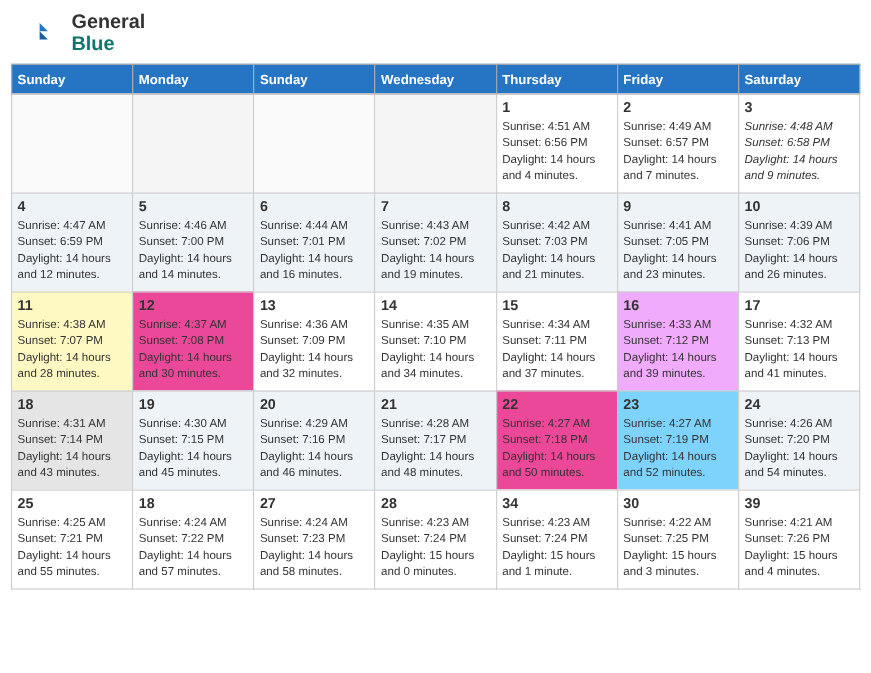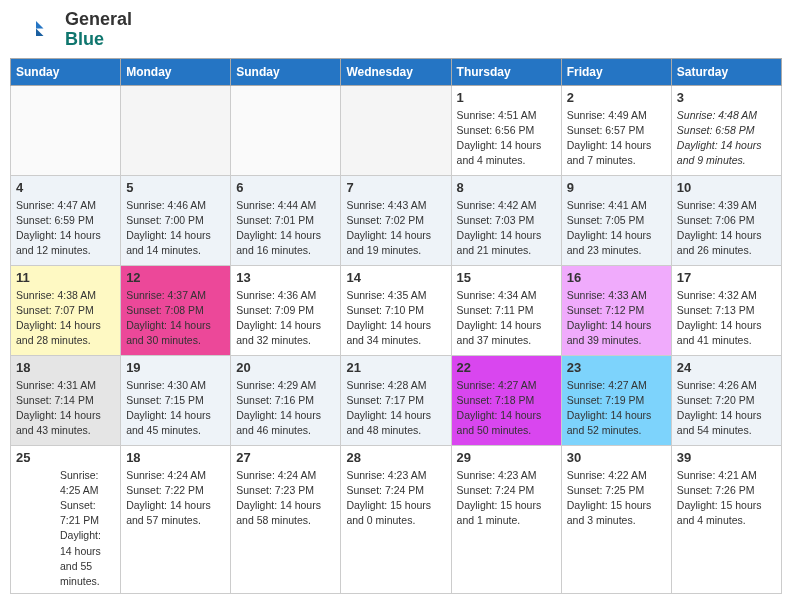--- a/index.html
+++ b/index.html
@@ -272,21 +272,21 @@
 Daylight: 14 hours
 and 46 minutes.</div>
         </td>
         <td style="background: rgb(238, 243, 248);">
           <div class="day-num">21</div>
           <div class="day-info" style="white-space: pre-line;">Sunrise: 4:28 AM
 Sunset: 7:17 PM
 Daylight: 14 hours
 and 48 minutes.</div>
         </td>
-        <td style="background: #d946ef;">
+        <td style="background: #ec4899;">
           <div class="day-num">22</div>
           <div class="day-info" style="white-space: pre-line;">Sunrise: 4:27 AM
 Sunset: 7:18 PM
 Daylight: 14 hours
 and 50 minutes.</div>
         </td>
         <td style="background: #7dd3fc;">
           <div class="day-num">23</div>
           <div class="day-info" style="white-space: pre-line;">Sunrise: 4:27 AM
 Sunset: 7:19 PM
@@ -297,21 +297,21 @@
           <div class="day-num">24</div>
           <div class="day-info" style="white-space: pre-line;">Sunrise: 4:26 AM
 Sunset: 7:20 PM
 Daylight: 14 hours
 and 54 minutes.</div>
         </td>
       </tr>
       <tr class="week-row">
         <td style="background: rgb(255, 255, 255);">
           <div class="day-num">25</div>
-          <div class="day-info" style="white-space: pre-line; margin-left: 44px;">Sunrise: 4:25 AM
+          <div class="day-info" style="white-space: pre-line;">Sunrise: 4:25 AM
 Sunset: 7:21 PM
 Daylight: 14 hours
 and 55 minutes.</div>
         </td>
         <td style="background: rgb(255, 255, 255);">
           <div class="day-num">18</div>
           <div class="day-info" style="white-space: pre-line;">Sunrise: 4:24 AM
 Sunset: 7:22 PM
 Daylight: 14 hours
 and 57 minutes.</div>
@@ -324,21 +324,21 @@
 and 58 minutes.</div>
         </td>
         <td style="background: rgb(255, 255, 255);">
           <div class="day-num">28</div>
           <div class="day-info" style="white-space: pre-line;">Sunrise: 4:23 AM
 Sunset: 7:24 PM
 Daylight: 15 hours
 and 0 minutes.</div>
         </td>
         <td style="background: rgb(255, 255, 255);">
-          <div class="day-num">29</div>
+          <div class="day-num">34</div>
           <div class="day-info" style="white-space: pre-line;">Sunrise: 4:23 AM
 Sunset: 7:24 PM
 Daylight: 15 hours
 and 1 minute.</div>
         </td>
         <td style="background: rgb(255, 255, 255);">
           <div class="day-num">30</div>
           <div class="day-info" style="white-space: pre-line;">Sunrise: 4:22 AM
 Sunset: 7:25 PM
 Daylight: 15 hours

